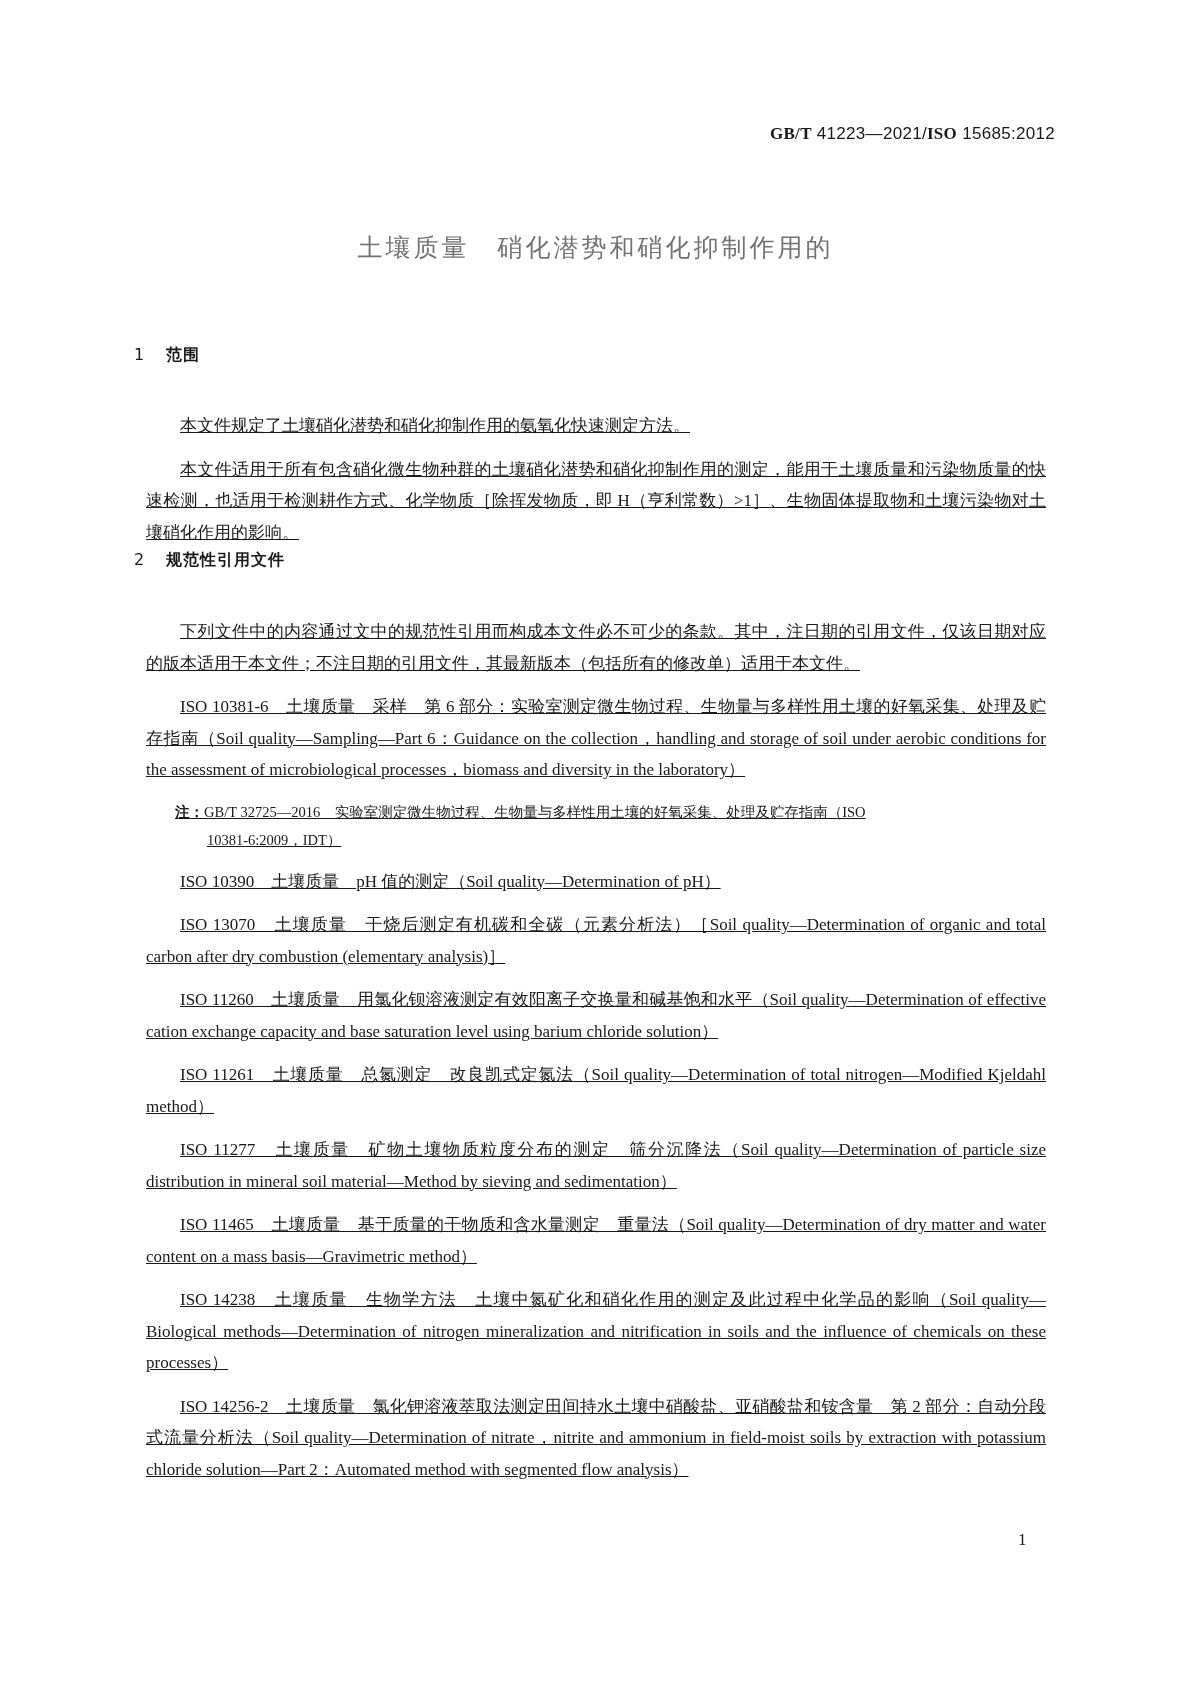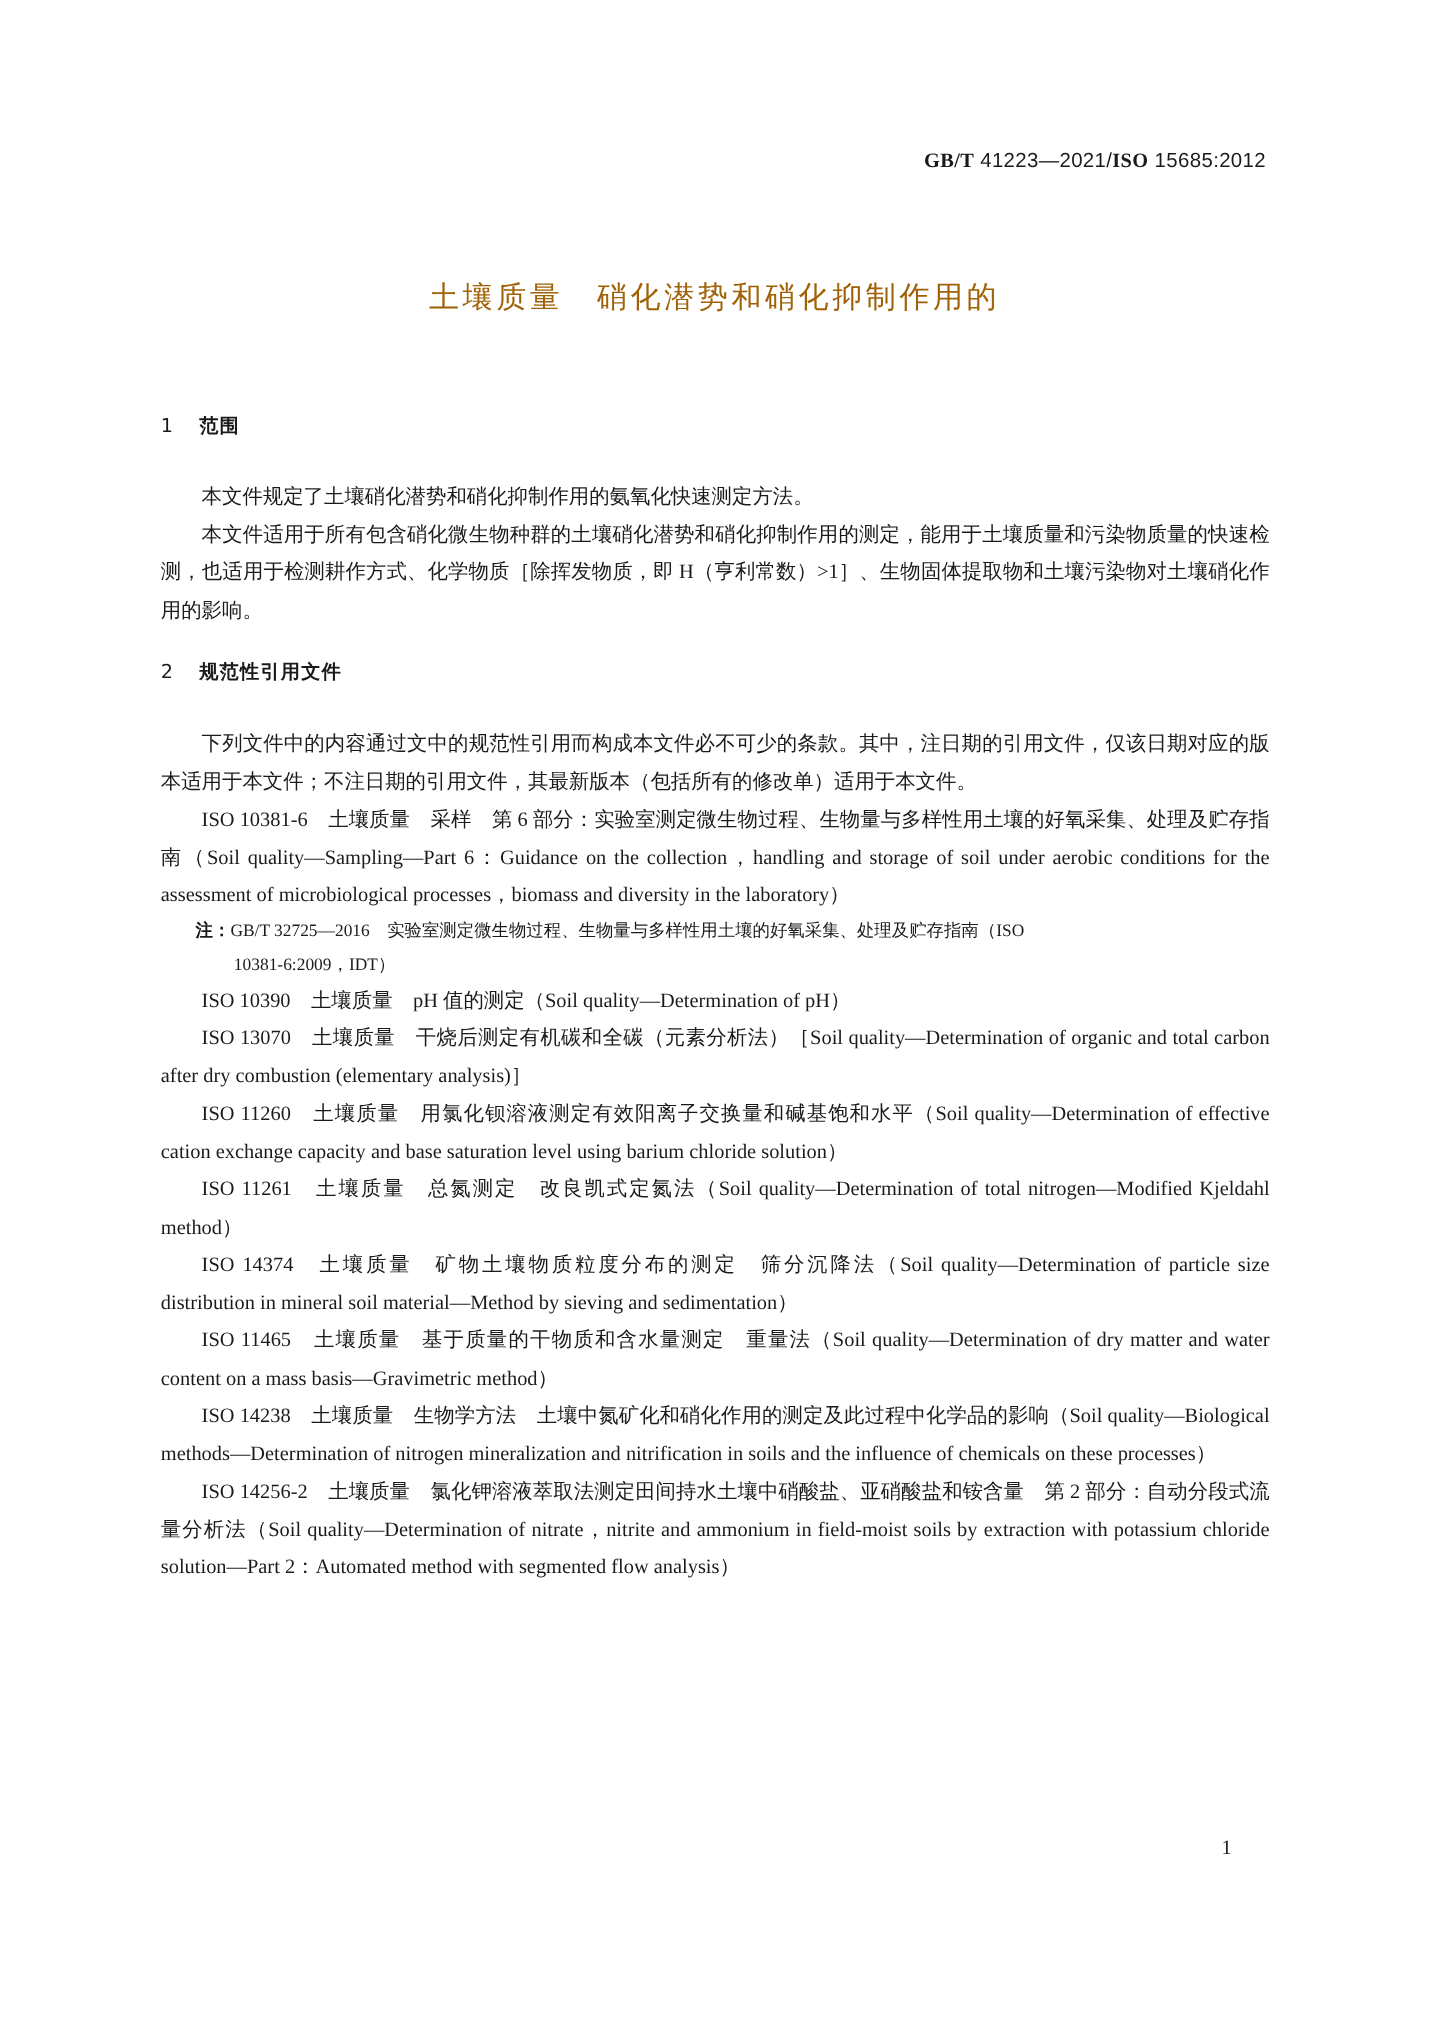--- a/index.html
+++ b/index.html
@@ -4,28 +4,28 @@
 <style>
   html, body { margin: 0; padding: 0; background: #ffffff; }
   body { width: 1191px; height: 1684px; position: relative; overflow: hidden;
          font-family: "Liberation Serif", "DejaVu Serif", serif; color: #1a1a1a; }
   .page { position: absolute; left: 0; top: 0; width: 1191px; height: 1192px; }
   .std-code { position: absolute; right: 136px; top: 124px; font-size: 17px;
               font-family: "Liberation Sans", "DejaVu Sans", sans-serif; letter-spacing: 0.3px; }
   .std-code b { font-family: "Liberation Serif", serif; font-weight: bold; }
   .title { position: absolute; left: 0; width: 1191px; top: 226px; text-align: center;
            font-family: "DejaVu Sans", "Liberation Sans", sans-serif; font-size: 25px;
-           line-height: 44px; letter-spacing: 3px; color: #a16207; }
+           line-height: 44px; letter-spacing: 3px; color: #737373; }
   .title .line { display: block; }
   .section-head { position: absolute; left: 134px; font-family: "DejaVu Sans", "Liberation Sans", sans-serif;
                   font-size: 16px; font-weight: bold; letter-spacing: 1px; }
   .section-head .num { display: inline-block; width: 32px; font-weight: normal; }
   .body { position: absolute; left: 134px; width: 924px; font-size: 17px; line-height: 31.5px;
           text-align: justify; }
-  .body p { margin: 0; }
+  .body p { margin: 12px; text-decoration: underline; }
   .indent { text-indent: 2em; }
   .note { font-size: 14.5px; line-height: 28px; padding-left: 2em; }
   .note .hang { padding-left: 2.2em; display: block; }
   .note b { font-family: "DejaVu Sans", sans-serif; }
   .page-num { position: absolute; left: 1018px; top: 1530px; font-size: 17px; }
 </style>
 </head>
 <body>
 
 <div class="page">
@@ -57,20 +57,20 @@
     <p class="indent">下列文件中的内容通过文中的规范性引用而构成本文件必不可少的条款。其中，注日期的引用文件，仅该日期对应的版本适用于本文件；不注日期的引用文件，其最新版本（包括所有的修改单）适用于本文件。</p>
     <p class="indent">ISO 10381-6　土壤质量　采样　第 6 部分：实验室测定微生物过程、生物量与多样性用土壤的好氧采集、处理及贮存指南（Soil quality—Sampling—Part 6：Guidance on the collection，handling and storage of soil under aerobic conditions for the assessment of microbiological processes，biomass and diversity in the laboratory）</p>
     <p class="note">
       <b>注：</b><span>GB/T 32725—2016　实验室测定微生物过程、生物量与多样性用土壤的好氧采集、处理及贮存指南（ISO</span>
       <span class="hang">10381-6:2009，IDT）</span>
     </p>
     <p class="indent">ISO 10390　土壤质量　pH 值的测定（Soil quality—Determination of pH）</p>
     <p class="indent">ISO 13070　土壤质量　干烧后测定有机碳和全碳（元素分析法）［Soil quality—Determination of organic and total carbon after dry combustion (elementary analysis)］</p>
     <p class="indent">ISO 11260　土壤质量　用氯化钡溶液测定有效阳离子交换量和碱基饱和水平（Soil quality—Determination of effective cation exchange capacity and base saturation level using barium chloride solution）</p>
     <p class="indent">ISO 11261　土壤质量　总氮测定　改良凯式定氮法（Soil quality—Determination of total nitrogen—Modified Kjeldahl method）</p>
-    <p class="indent">ISO 14374　土壤质量　矿物土壤物质粒度分布的测定　筛分沉降法（Soil quality—Determination of particle size distribution in mineral soil material—Method by sieving and sedimentation）</p>
+    <p class="indent">ISO 11277　土壤质量　矿物土壤物质粒度分布的测定　筛分沉降法（Soil quality—Determination of particle size distribution in mineral soil material—Method by sieving and sedimentation）</p>
     <p class="indent">ISO 11465　土壤质量　基于质量的干物质和含水量测定　重量法（Soil quality—Determination of dry matter and water content on a mass basis—Gravimetric method）</p>
     <p class="indent">ISO 14238　土壤质量　生物学方法　土壤中氮矿化和硝化作用的测定及此过程中化学品的影响（Soil quality—Biological methods—Determination of nitrogen mineralization and nitrification in soils and the influence of chemicals on these processes）</p>
     <p class="indent">ISO 14256-2　土壤质量　氯化钾溶液萃取法测定田间持水土壤中硝酸盐、亚硝酸盐和铵含量　第 2 部分：自动分段式流量分析法（Soil quality—Determination of nitrate，nitrite and ammonium in field-moist soils by extraction with potassium chloride solution—Part 2：Automated method with segmented flow analysis）</p>
   </div>
 
   <div class="page-num">1</div>
 </div>
 
 </body></html>

